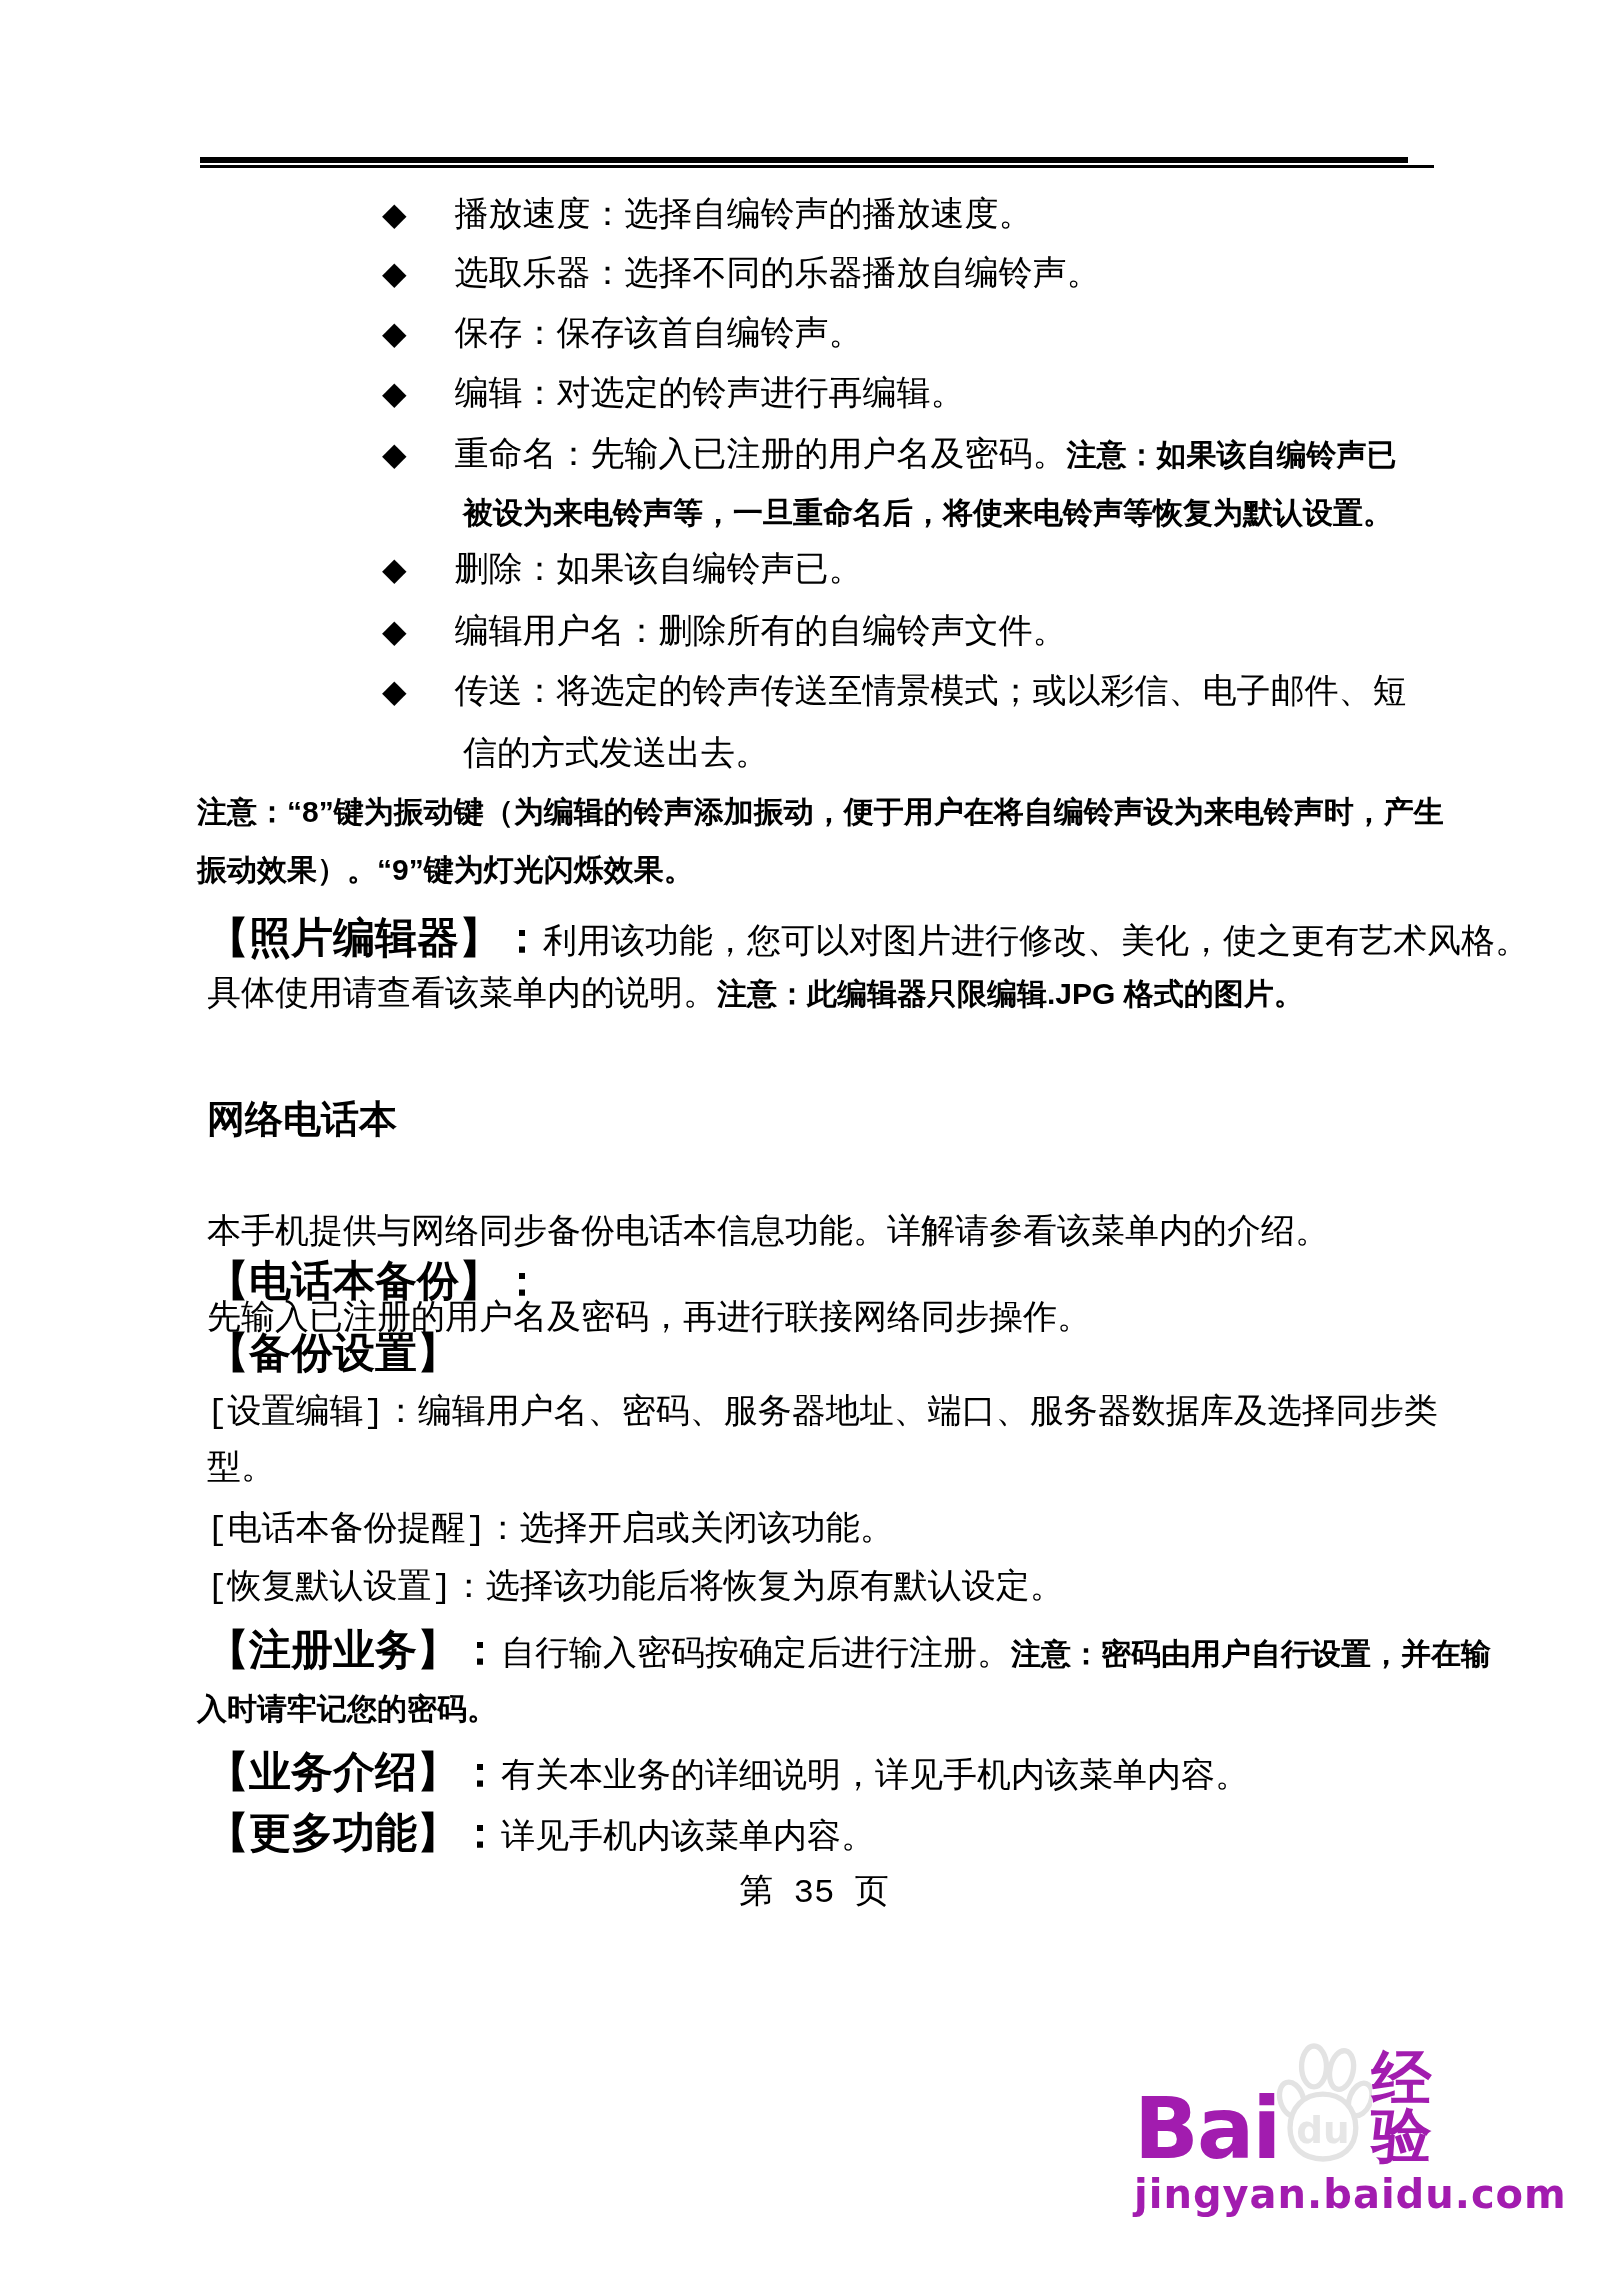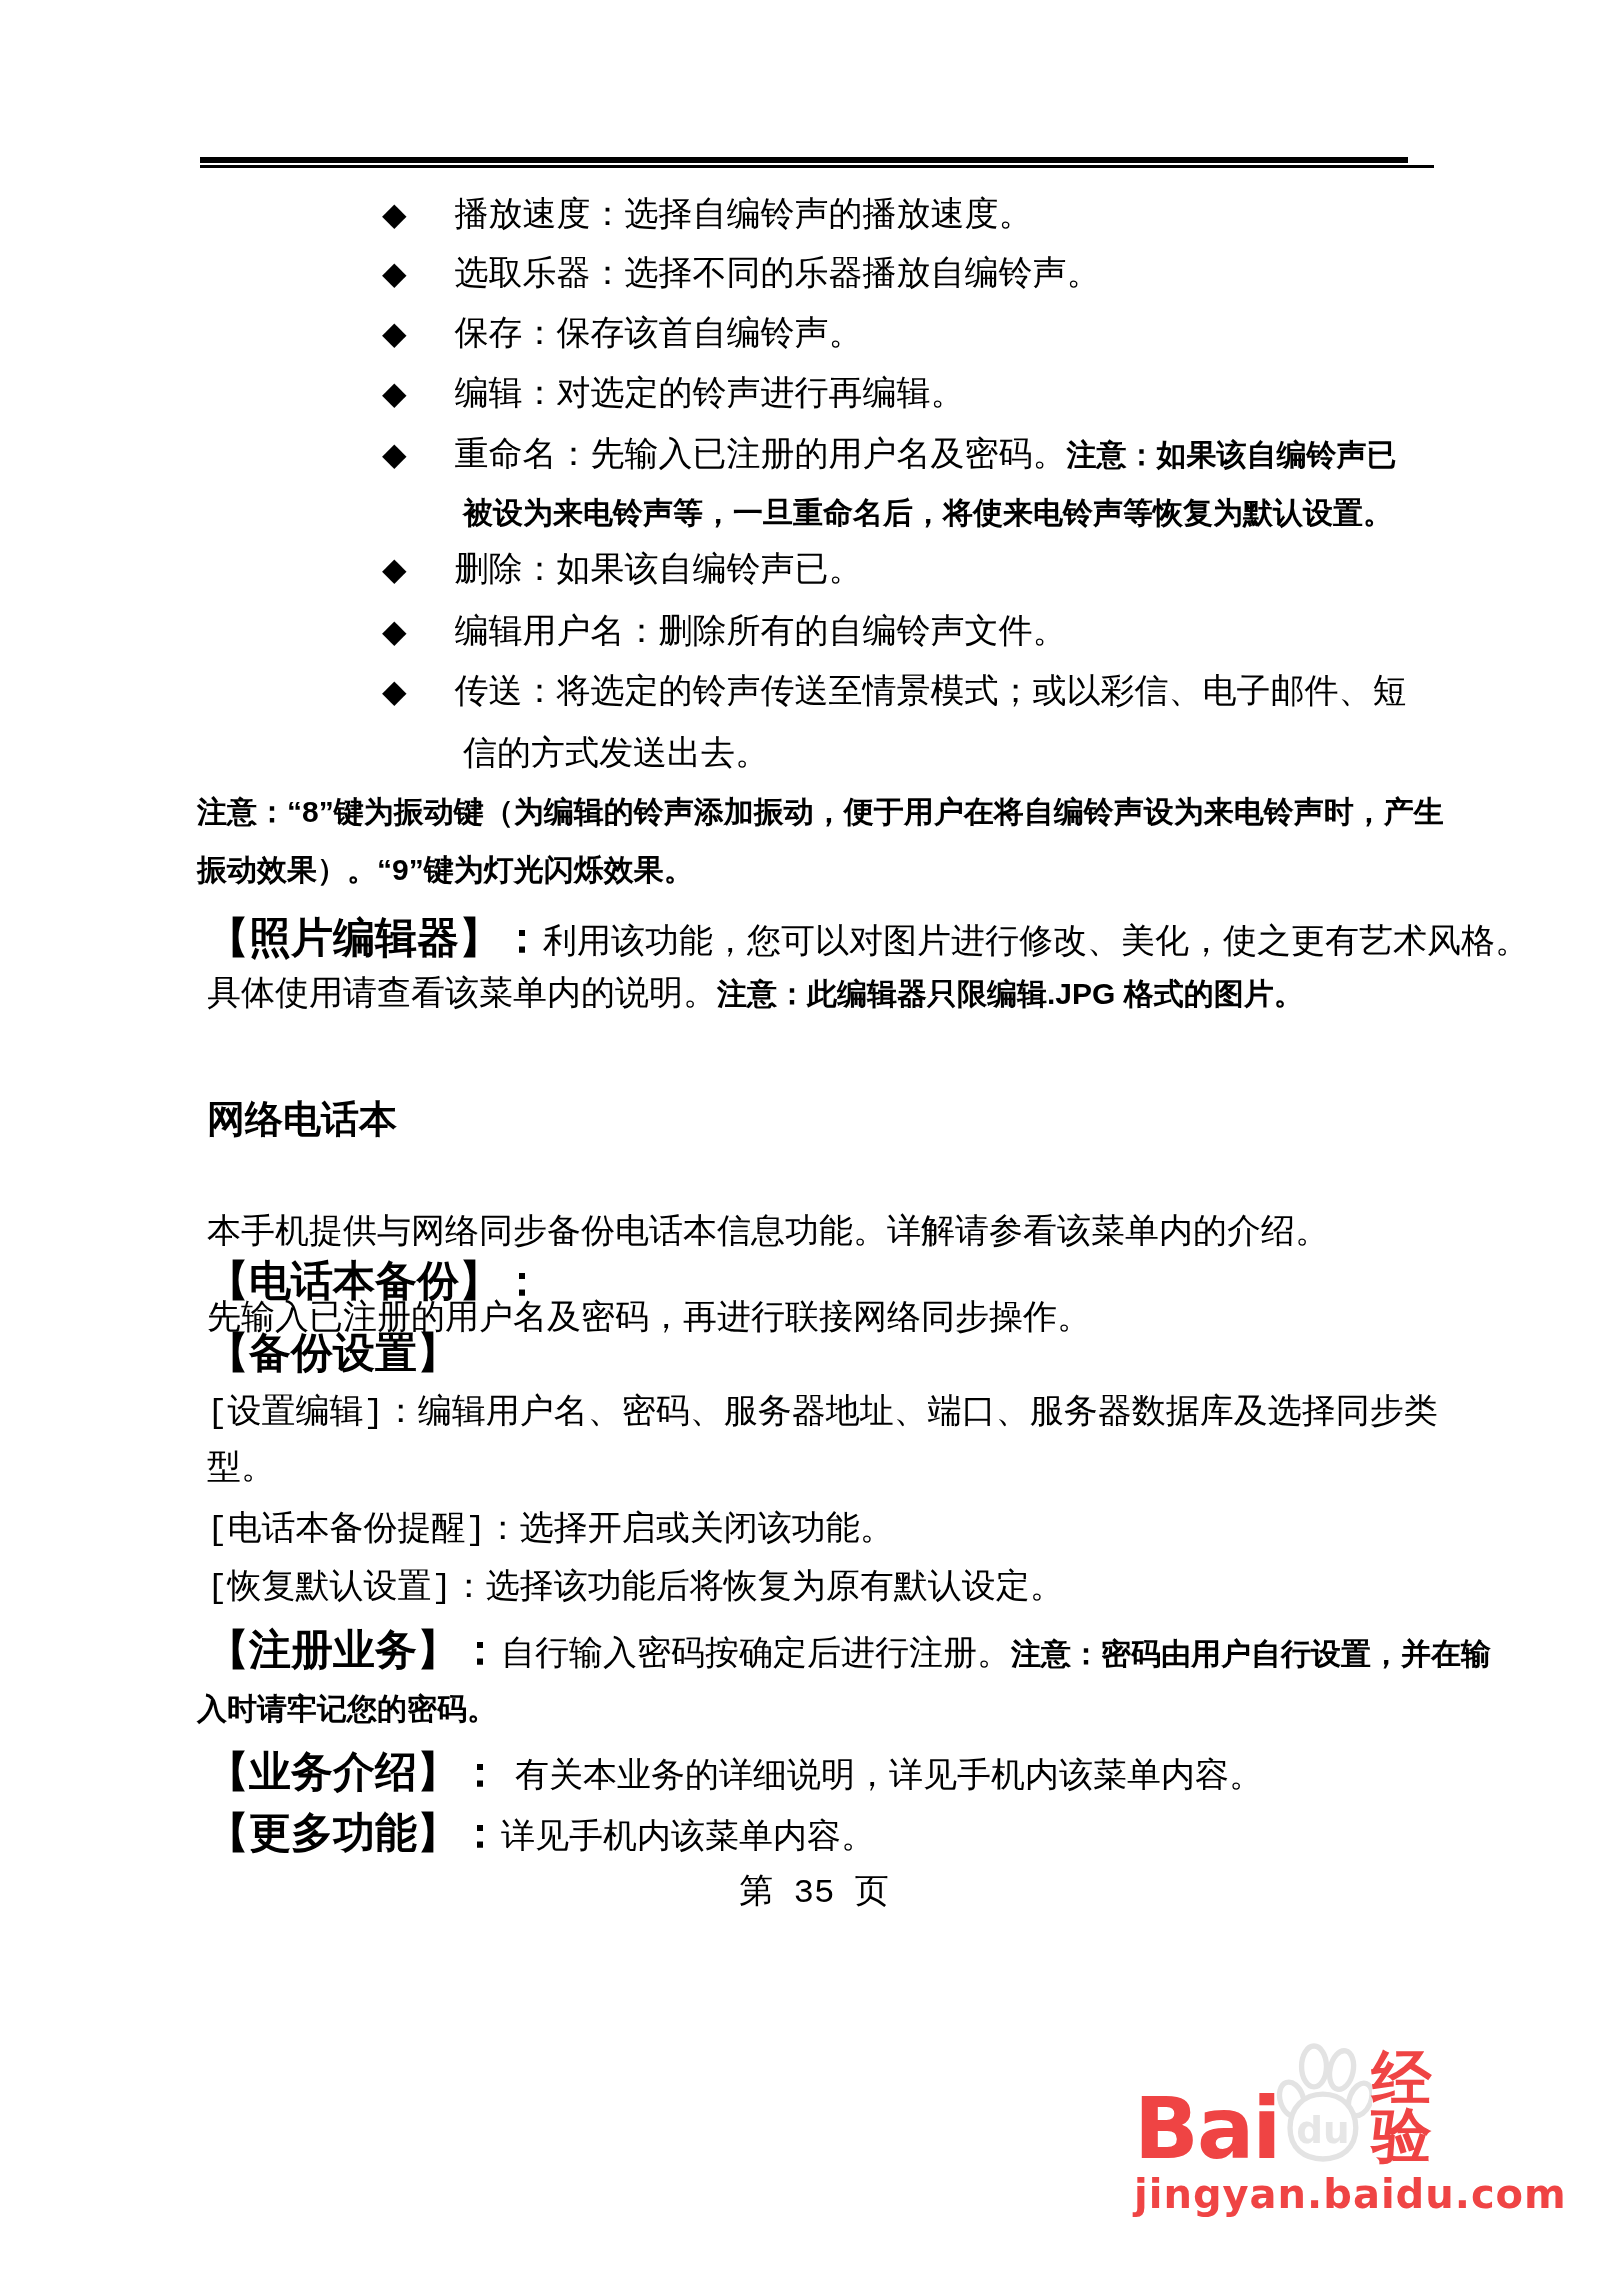--- a/index.html
+++ b/index.html
@@ -19,23 +19,23 @@
   .para{left:207px;}
   .npara{left:197px;}
   .footer{left:197px;width:1234px;justify-content:center;}
   
   .y1{top:198px;}.y2{top:257px;}.y3{top:317px;}.y4{top:377px;}
   .y5{top:438px;}.y6{top:498px;}.y7{top:553px;}.y8{top:615px;}
   .y9{top:675px;}.y10{top:738px;}.y11{top:797px;}.y12{top:855px;}
   .y13{top:917px;}.y14{top:978px;}.y15{top:1100px;}.y16{top:1216px;}
   .y17{top:1260px;flex-direction:column;}.y18{top:1332px;}.y19{top:1396px;}.y20{top:1452px;}
   .y21{top:1513px;}.y22{top:1571px;}.y23{top:1629px;}.y24{top:1694px;}
-  .y25{top:1751px;gap:14px;}.y26{top:1812px;}.y27{top:1876px;}
+  .y25{top:1751px;}.y26{top:1812px;}.y27{top:1876px;}
   
-  .wm{position:absolute;left:1134px;top:2041px;width:355px;color:#ef4444;
+  .wm{position:absolute;left:1134px;top:2041px;width:355px;color:#a21caf;
       font-family:"DejaVu Sans","Liberation Sans",sans-serif;font-weight:700;}
   .wm-row{display:flex;align-items:flex-end;}
   .wm-bai{font-size:85px;line-height:.82;letter-spacing:-1.9px;}
   .wm-cn{font-size:60px;line-height:.95;margin-left:5.8px;}
   .wm-paw{margin:0 -5.8px;display:block;}
   .wm-url{font-size:40px;line-height:1;margin-top:9.6px;letter-spacing:1px;}
 </style>
 </head>
 <body>
 

